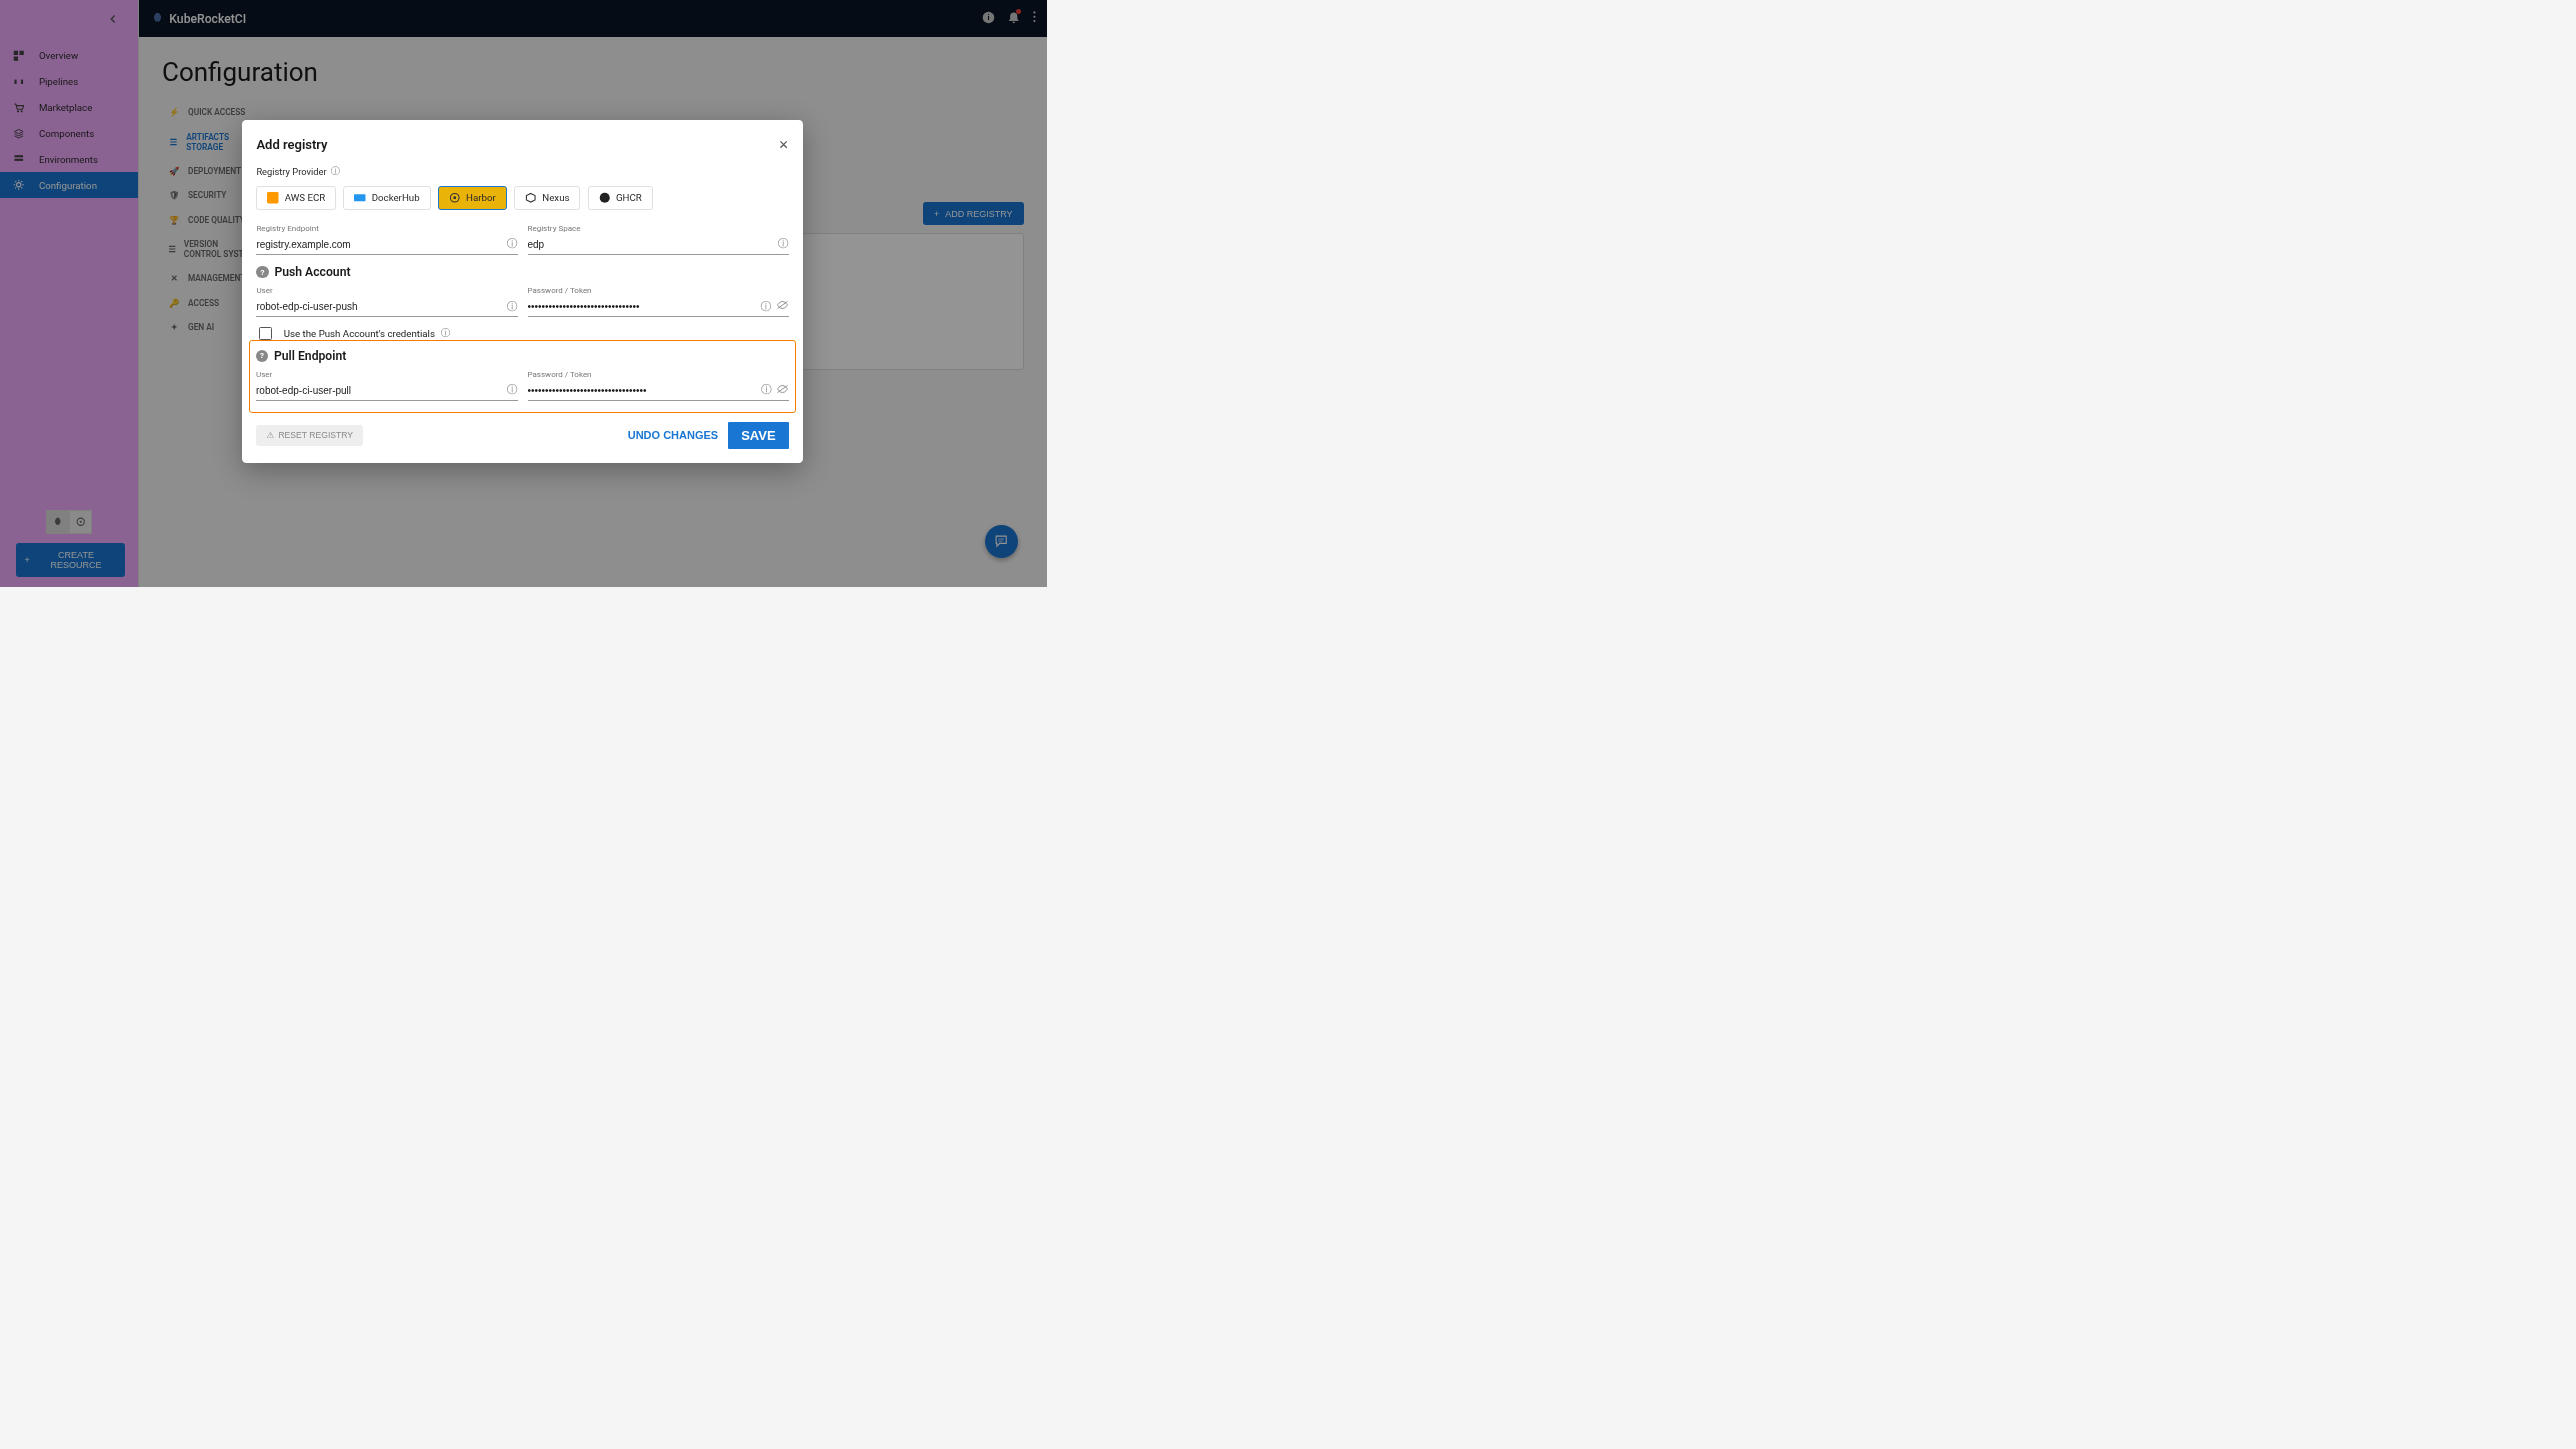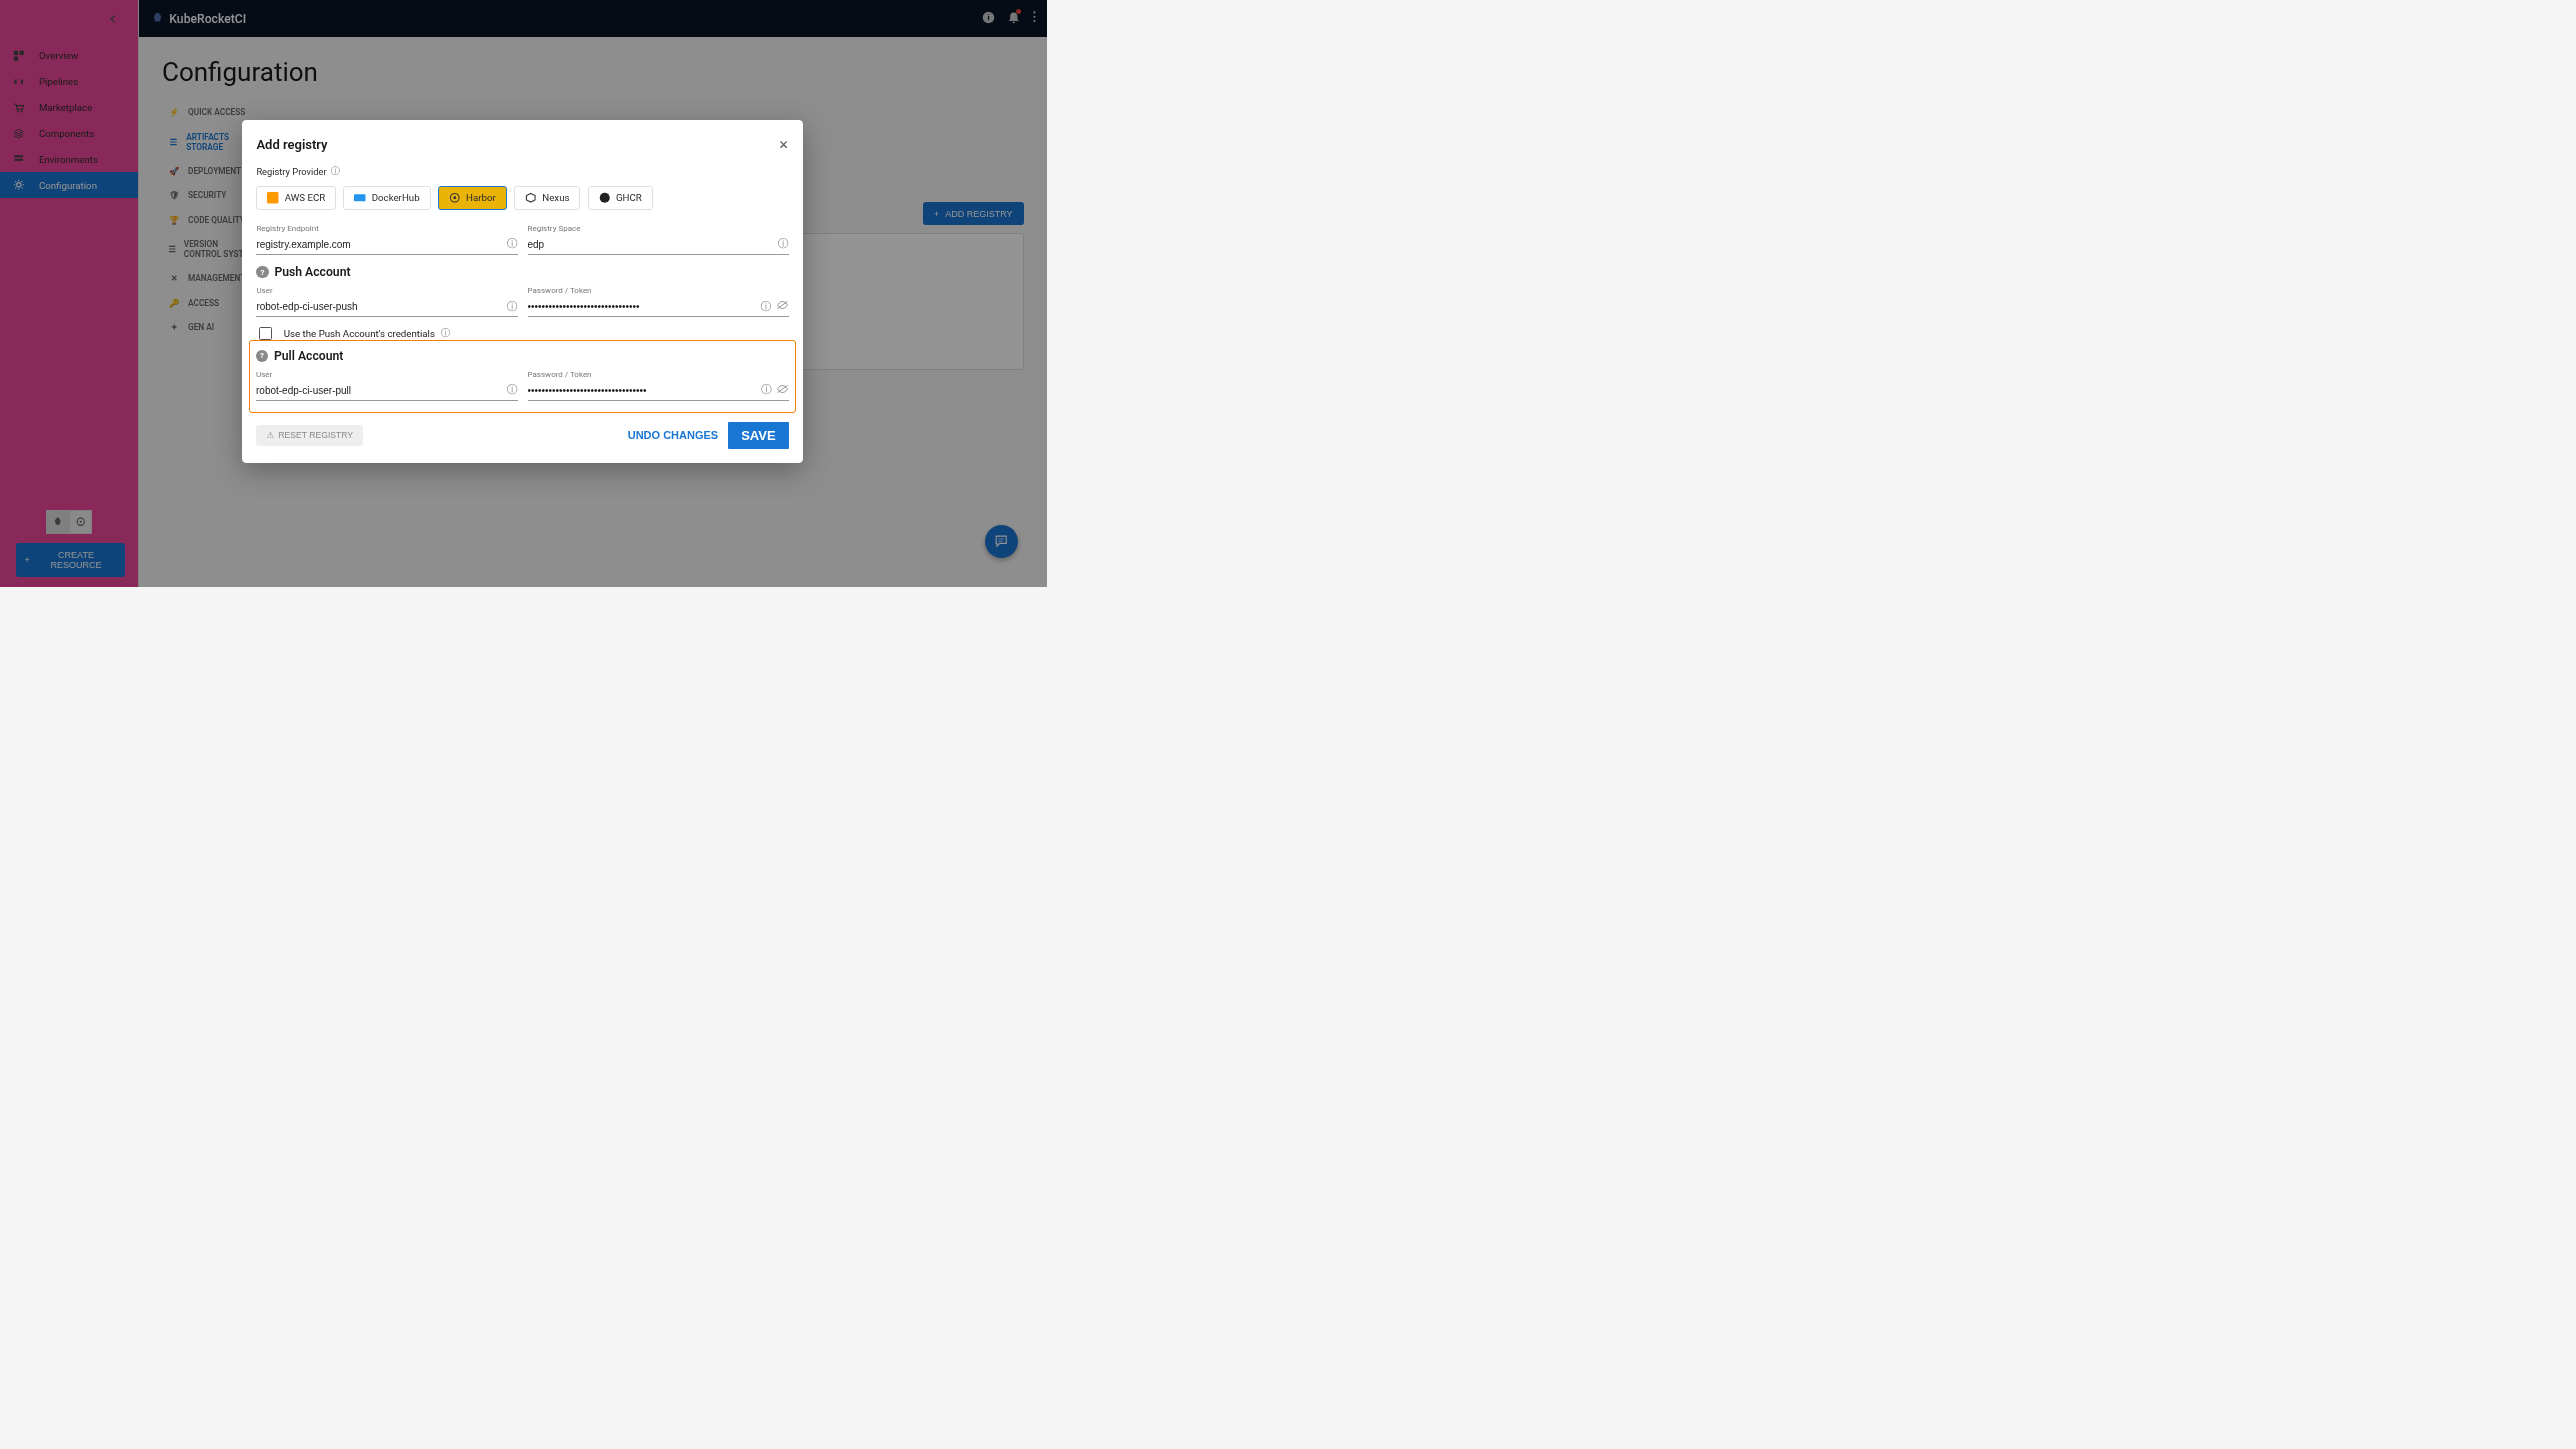--- a/index.html
+++ b/index.html
@@ -8,21 +8,21 @@
 
 .header { height: 37px; background: #0a1626; display: flex; align-items: center; padding: 0 11.5px; justify-content: space-between; }
 .header-left { display: flex; align-items: center; gap: 8.6px; }
 .logo-wrap { display: flex; align-items: center; gap: 5.8px; color: #fff; font-size: 12.2px; font-weight: 500; }
 .header-right { display: flex; align-items: center; gap: 13px; }
 .header-icon { color: #ccc; cursor: pointer; }
 .notif-badge { position: relative; }
 .notif-badge::after { content: ''; position: absolute; top: -1.4px; right: -1.4px; width: 5px; height: 5px; background: #f44336; border-radius: 50%; }
 
 
-.sidebar { position: absolute; left: 0; top: 0; width: 139px; height: 100%; background: #ec4899; border-right: 0.7px solid #e0e0e0; z-index: 2; }
+.sidebar { position: absolute; left: 0; top: 0; width: 139px; height: 100%; background: #f0abfc; border-right: 0.7px solid #e0e0e0; z-index: 2; }
 .sidebar-collapse { height: 37px; display: flex; align-items: center; justify-content: flex-end; padding-right: 21.6px; color: #555; cursor: pointer; }
 .nav-items { padding-top: 5.8px; }
 .nav-item { display: flex; align-items: center; gap: 13px; padding: 7.2px 11.5px; color: #2c2c2c; font-size: 9.7px; cursor: pointer; }
 .nav-item.active { background: #1976d2; color: #fff; }
 .nav-item .nav-icon { width: 14.4px; display: flex; align-items: center; justify-content: center; }
 .sidebar-footer { position: absolute; bottom: 10px; left: 0; width: 100%; padding: 0 13px; }
 .toggle-pair { display: flex; gap: 0; margin-bottom: 8.6px; margin-left: 33px; }
 .toggle-btn { width: 23px; height: 24.4px; background: #eee; border: 0.7px solid #ddd; display: flex; align-items: center; justify-content: center; cursor: pointer; }
 .toggle-btn.active { background: #ddd; }
 .create-btn { background: #1976d2; color: #fff; border: none; padding: 7.2px 8.6px; border-radius: 2.9px; font-size: 9px; font-weight: 500; display: flex; align-items: center; gap: 5.8px; cursor: pointer; margin-left: 2.9px; }
@@ -337,21 +337,21 @@
     <div class="chk"></div>
     <span class="chk-lbl">
       <span>Use the Push Account's credentials</span>
       <span style="color:#888;">ⓘ</span>
     </span>
   </div>
 
   <div class="pull-highlight">
     <div class="section-hdr" style="margin-top:0;">
       <span class="help-icon">?</span>
-      <span class="section-hdr-title">Pull Account</span>
+      <span class="section-hdr-title">Pull Endpoint</span>
     </div>
     <div class="field-pair" style="margin-bottom:0;">
       <div class="field">
         <label class="field-lbl">User</label>
         <div class="field-input-wrap">
           <input class="field-input" value="robot-edp-ci-user-pull" style="">
           <span class="input-icon">ⓘ</span>
         </div>
       </div>
       <div class="field">

